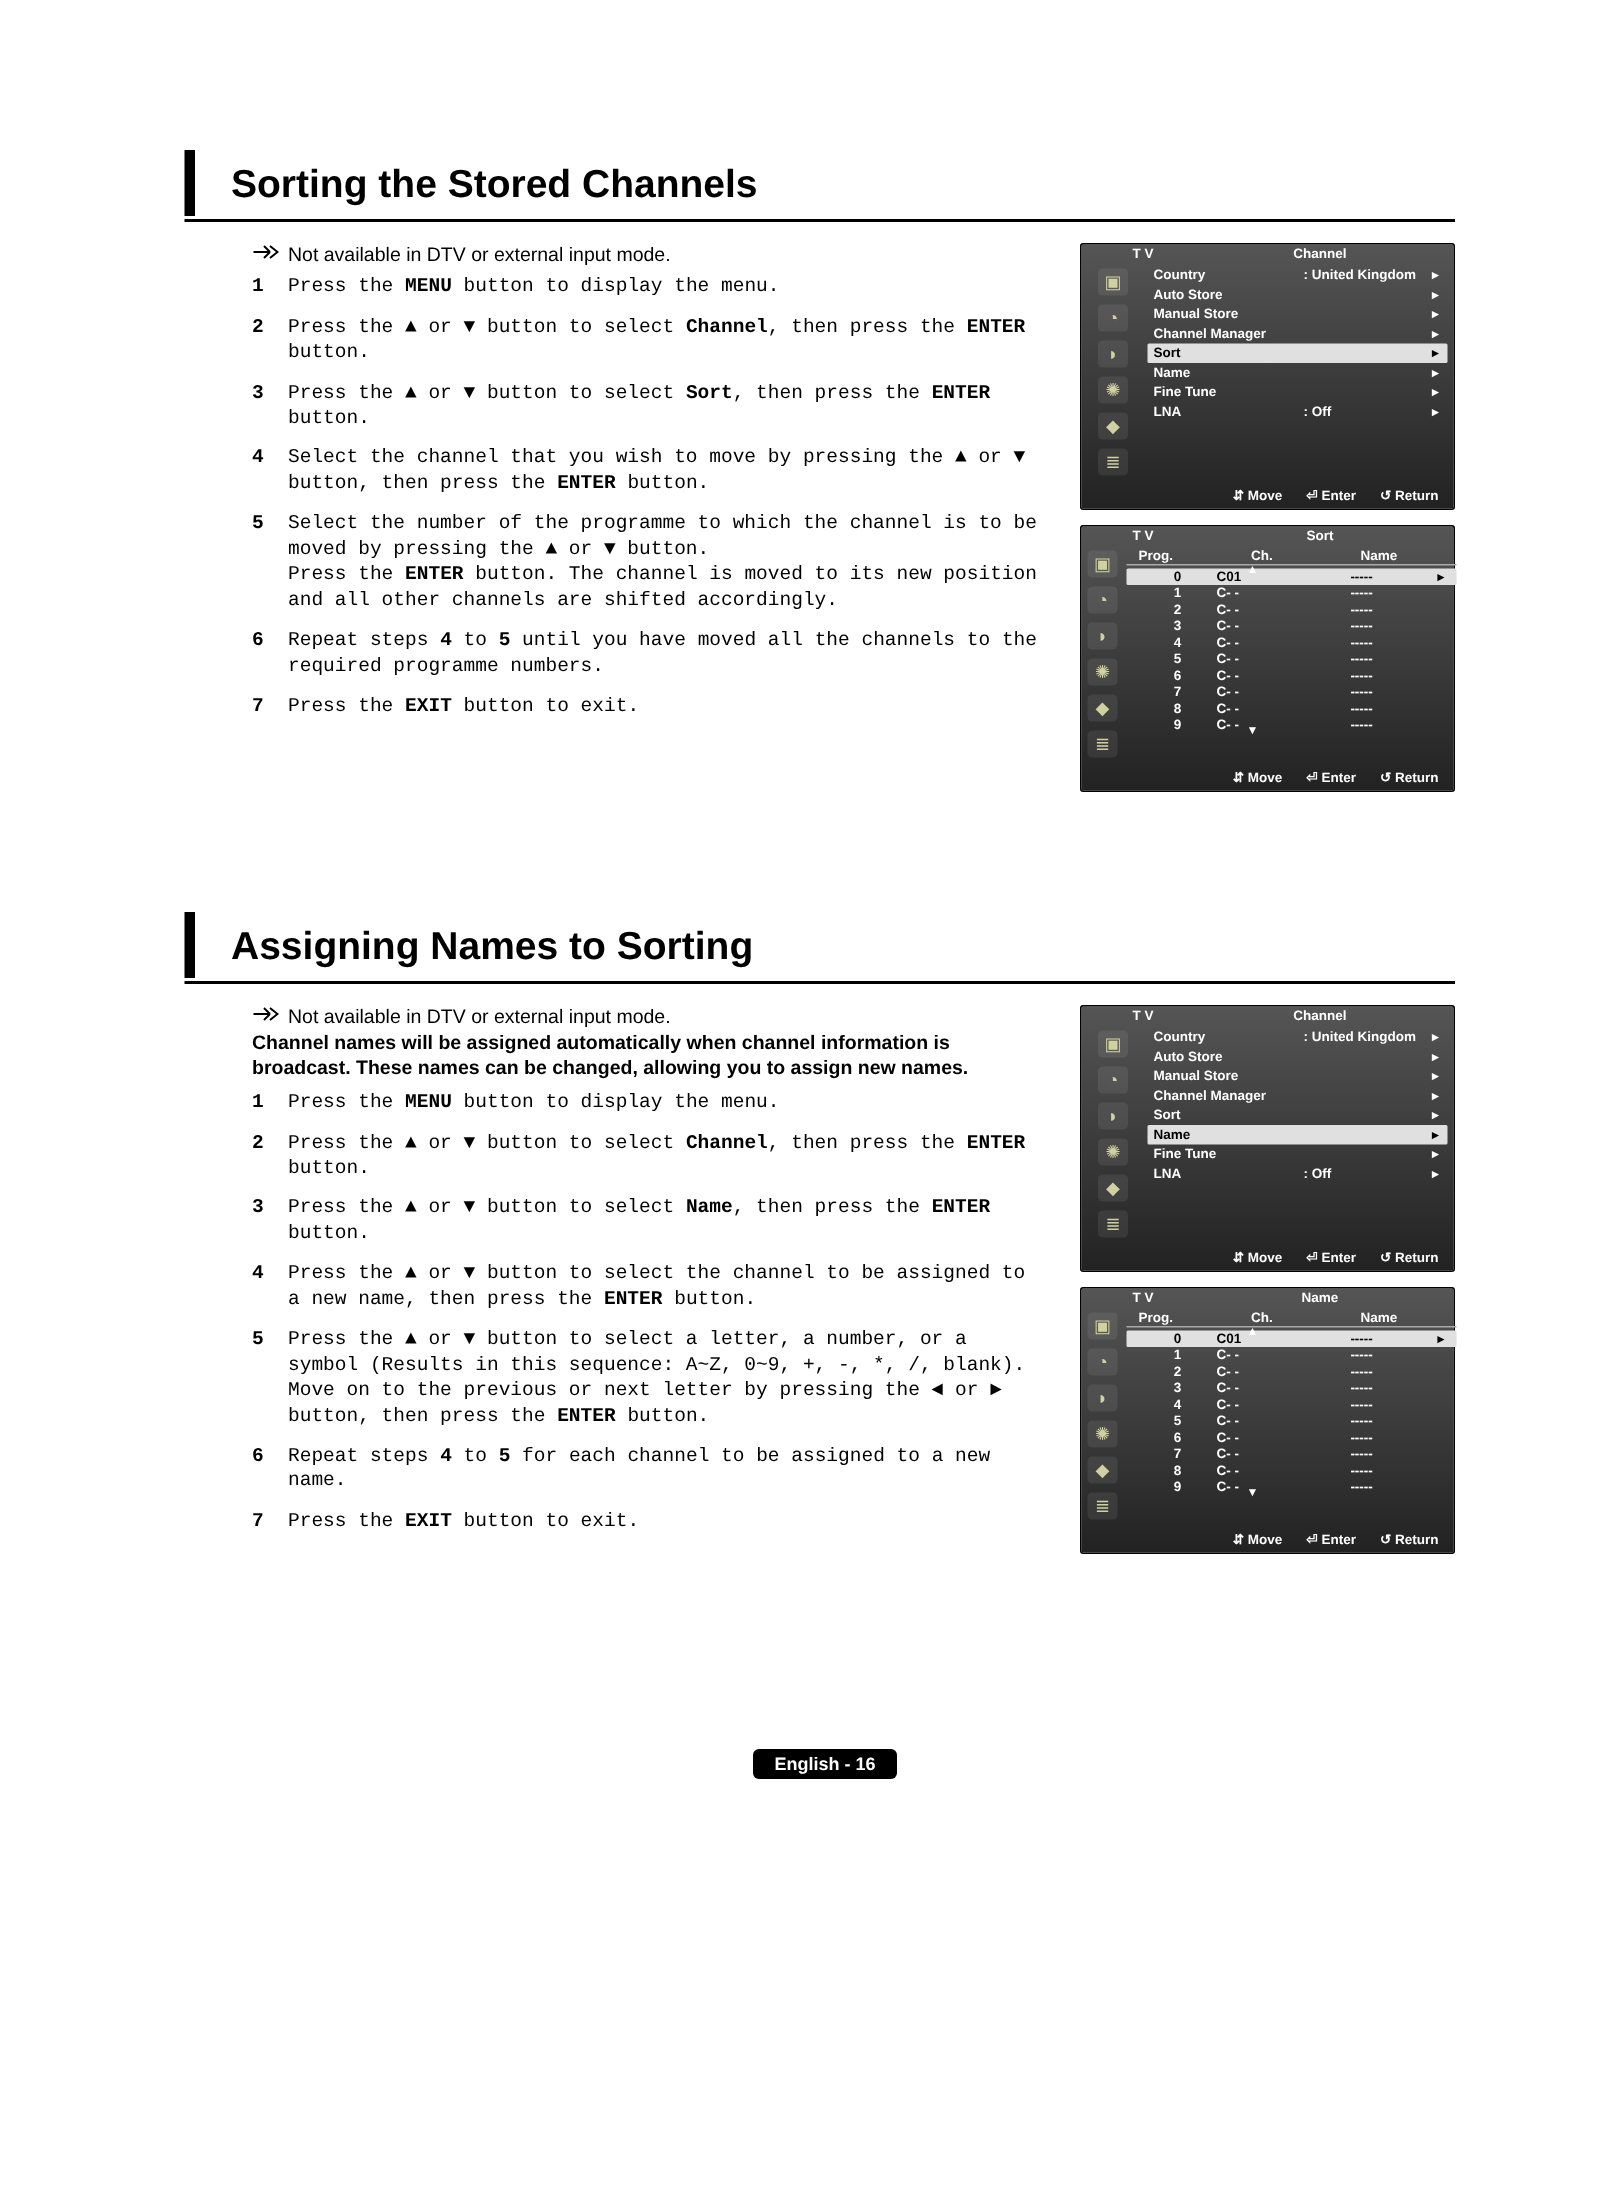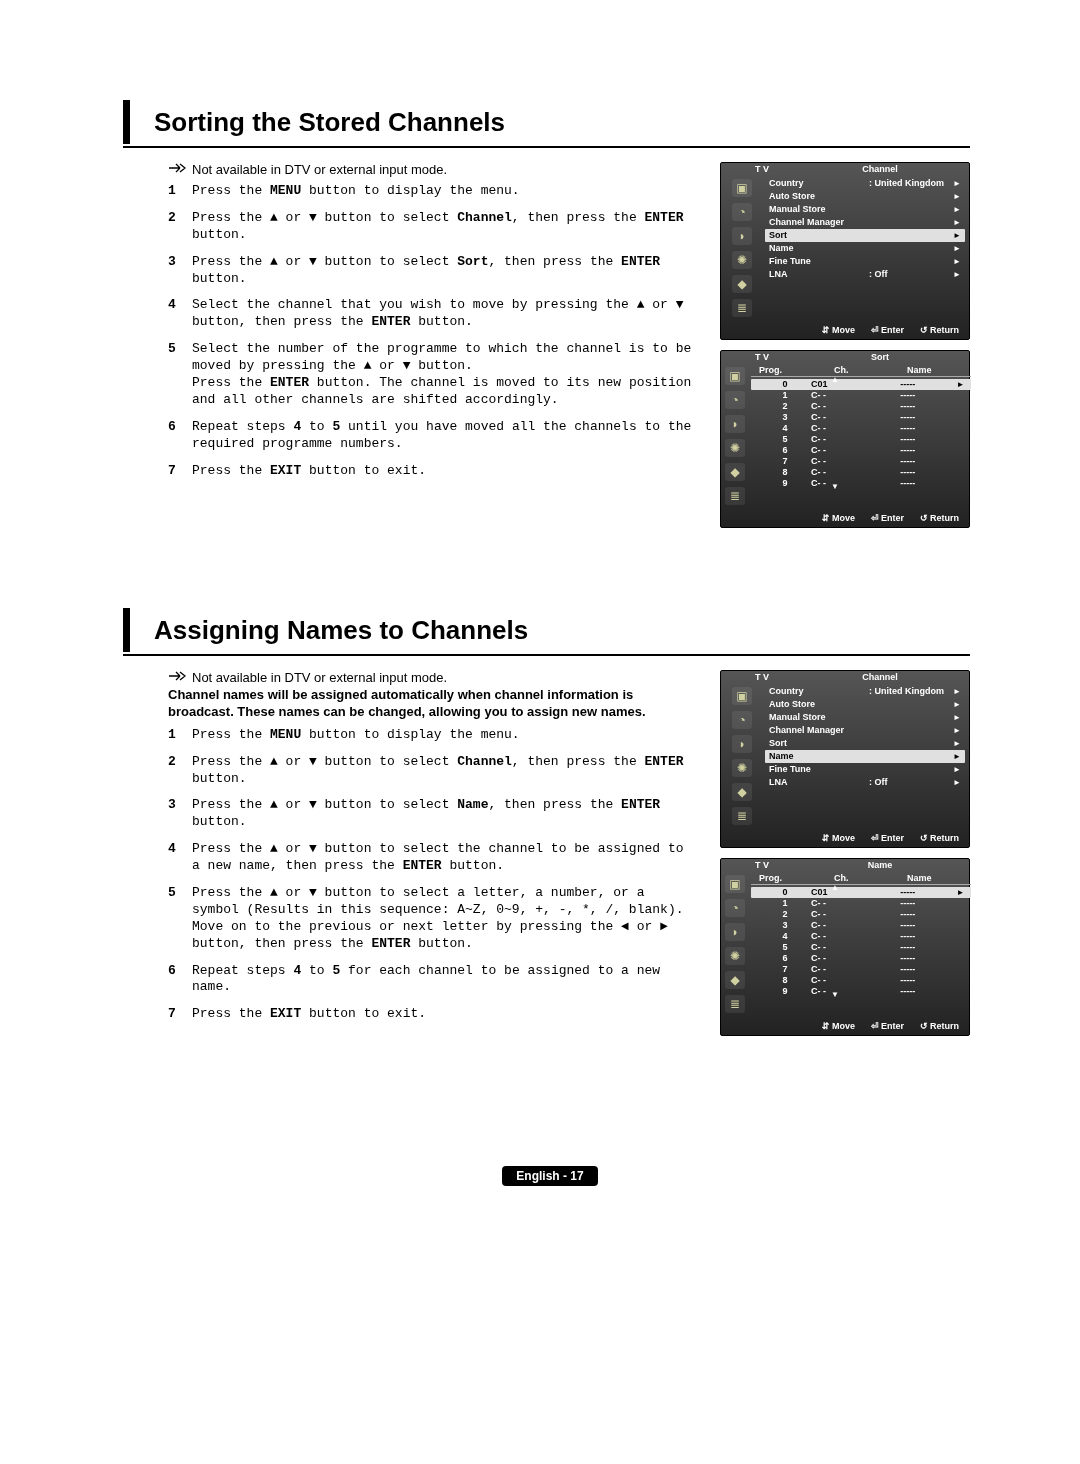--- a/index.html
+++ b/index.html
@@ -387,21 +387,21 @@
             <span>⇵ Move</span>
             <span>⏎ Enter</span>
             <span>↺ Return</span>
           </div>
         </div>
       </div>
     </div>
     <div style="height:70px"></div>
     <div class="section-title-wrap">
       <div class="section-title-bar"></div>
-      <div class="section-title">Assigning Names to Channels</div>
+      <div class="section-title">Assigning Names to Sorting</div>
     </div>
     <div class="content-row">
       <div class="text-col">
         <div class="note-line">
           <span class="note-arrow">
             <svg width="18" height="12" viewBox="0 0 18 12">
               <path d="M1 6 H12 M12 6 L8 2 M12 6 L8 10 M12 2 L17 6 L12 10" stroke="#000" stroke-width="1.3" fill="none"></path>
             </svg>
           </span>
           <span>Not available in DTV or external input mode.</span>
@@ -583,14 +583,14 @@
             </div>
           </div>
           <div class="osd-footer">
             <span>⇵ Move</span>
             <span>⏎ Enter</span>
             <span>↺ Return</span>
           </div>
         </div>
       </div>
     </div>
-    <div class="page-footer"><span class="page-footer-pill">English - 17</span></div>
+    <div class="page-footer"><span class="page-footer-pill">English - 16</span></div>
   </div>
 
 </body></html>

